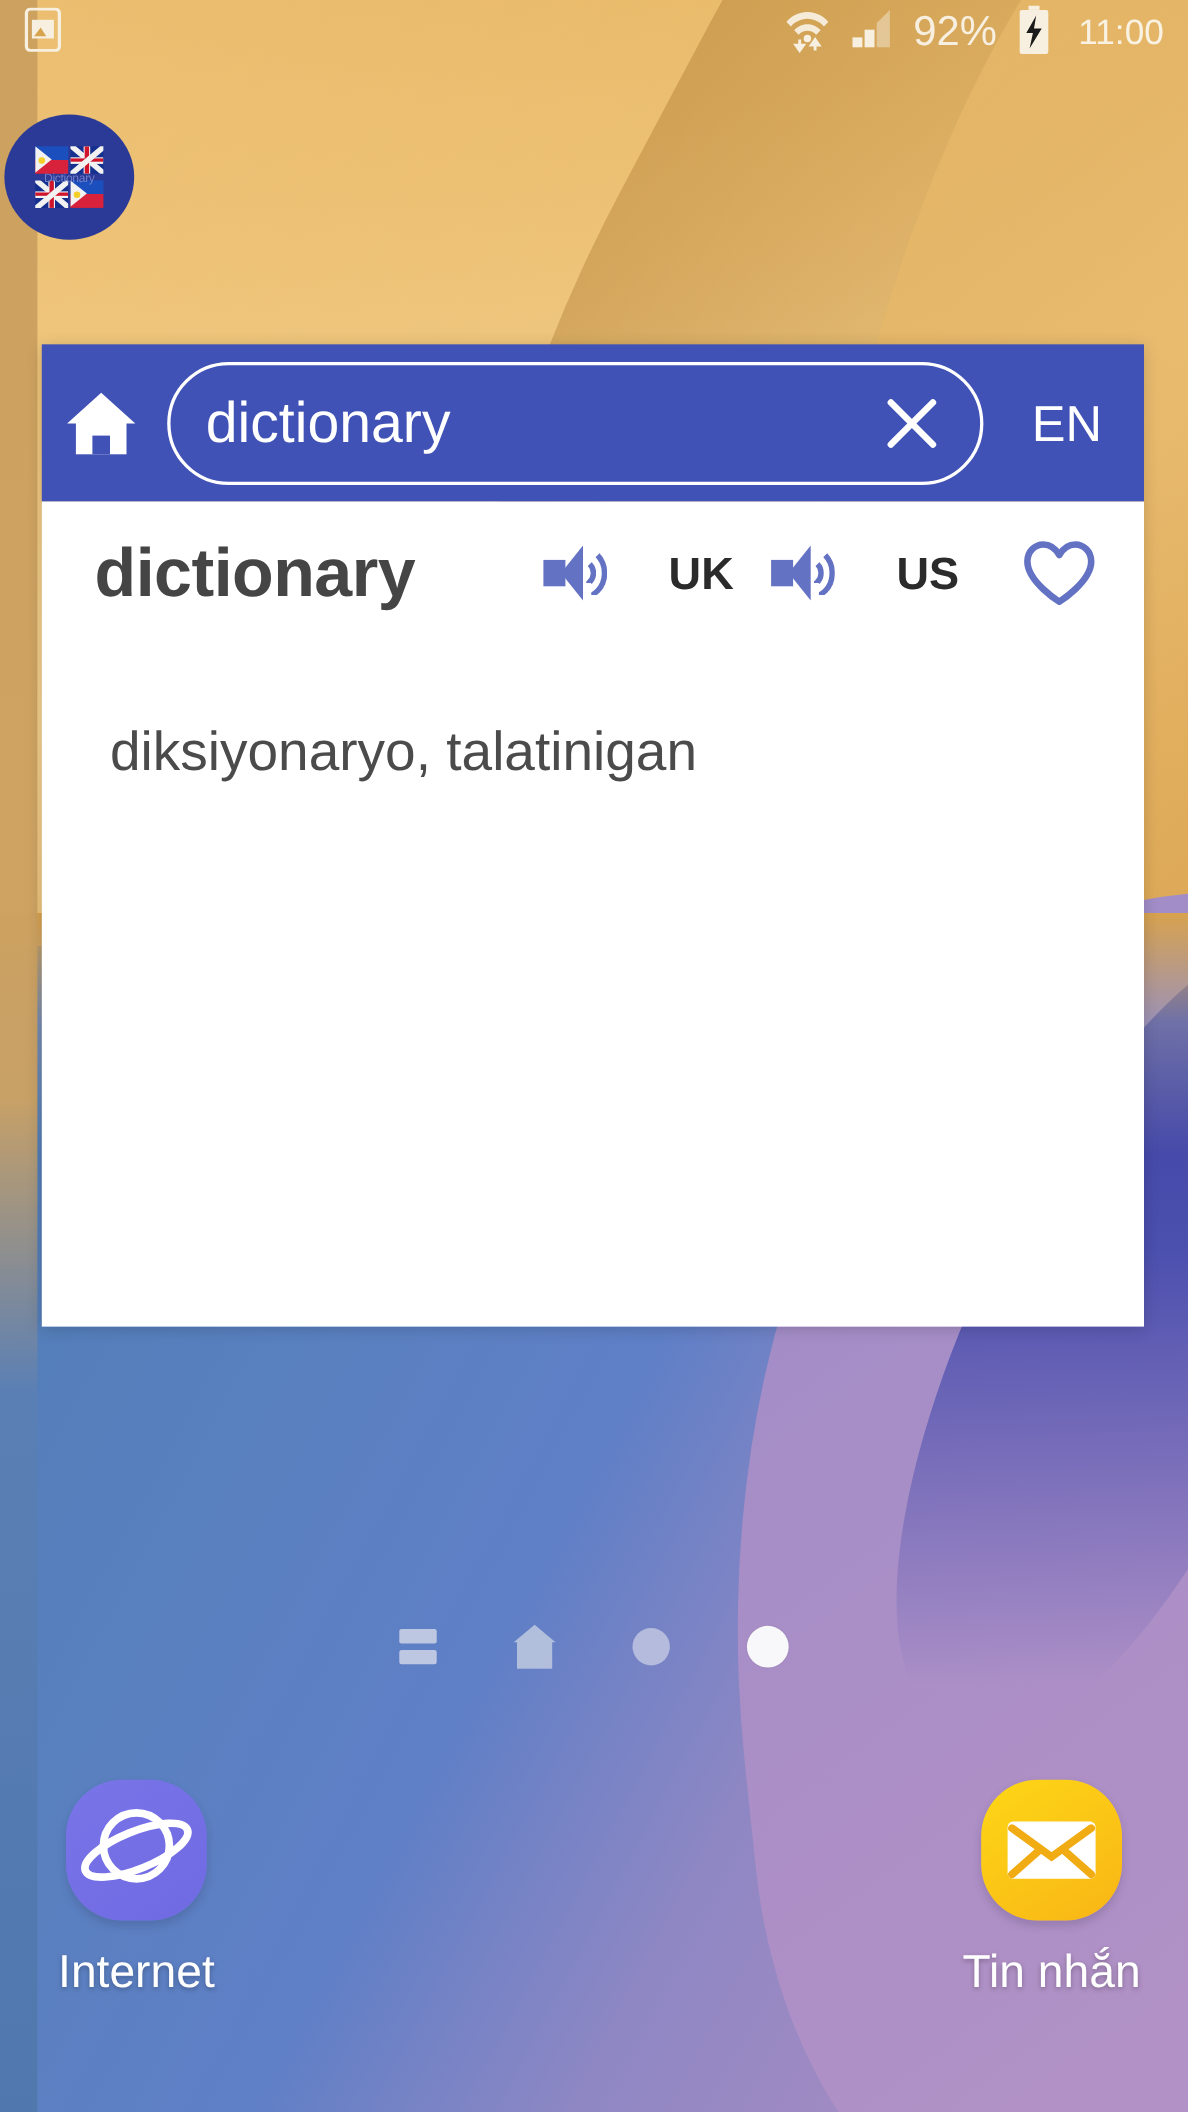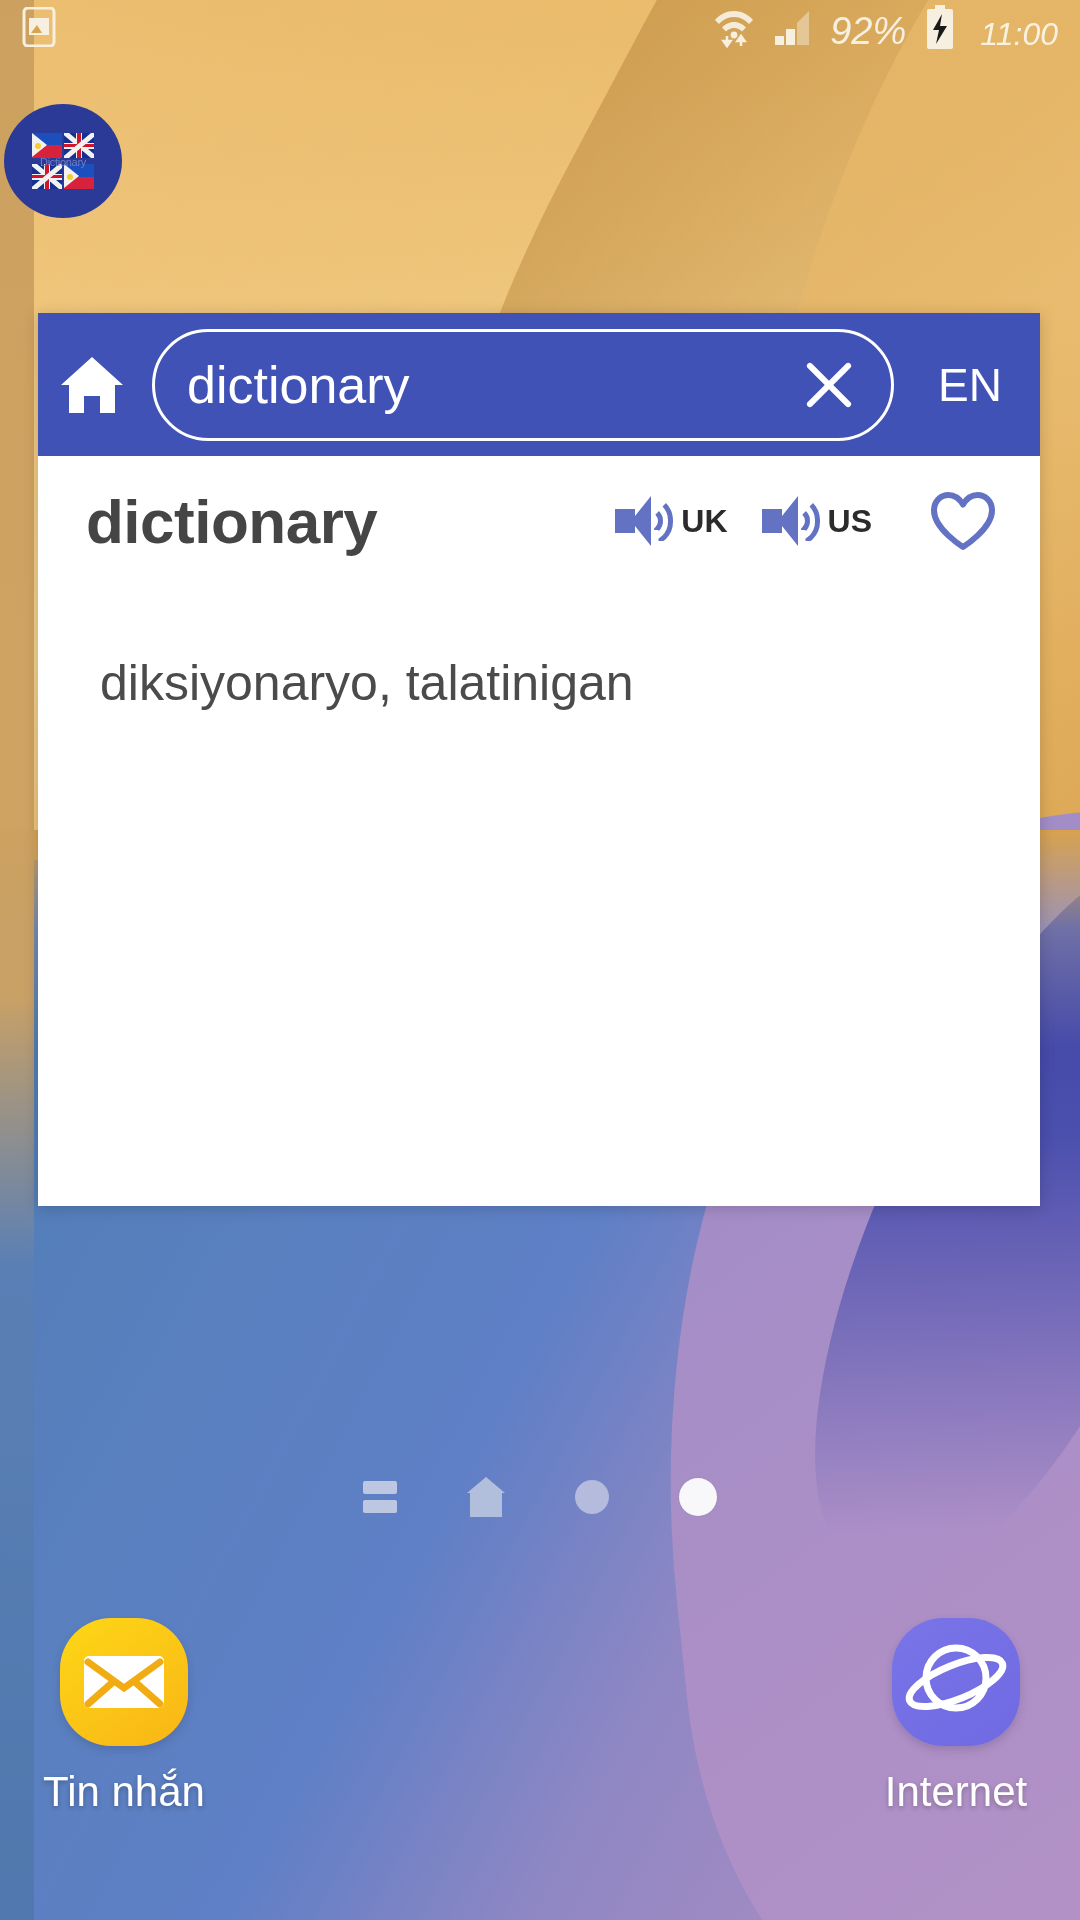--- a/index.html
+++ b/index.html
@@ -69,21 +69,21 @@
     opacity:0.95;
   }
 
   
   .statusbar {
     position:absolute; left:0; top:0; width:1080px; height:58px;
     display:flex; align-items:center; padding:0 22px;
     color:#faf3e4;
   }
   .sb-left { display:flex; align-items:center; gap:12px; }
-  .sb-right { margin-left:auto; display:flex; align-items:flex-end; gap:19px;font-style:italic; }
+  .sb-right { margin-left:auto; display:flex; align-items:center; gap:19px; }
   .sb-batt-text { font-size:38px; letter-spacing:0px; color:#f7efdf; }
   .sb-clock { font-size:32px; color:#f9f2e2; margin-left:6px; }
 
   
   .appicon-shortcut {
     position:absolute; left:4px; top:104px; width:118px; height:114px;
     border-radius:50%;
     background:#2b3a96;
     display:flex; align-items:center; justify-content:center;
     overflow:hidden;
@@ -195,21 +195,21 @@
     border:5px solid #6472c4; border-left-color:transparent;
     border-top-color:transparent; border-bottom-color:transparent;
     border-radius:0 16px 16px 0;
   }
   .spk .w2 {
     position:absolute; left:34px; top:0; width:24px; height:50px;
     border:5px solid #6472c4; border-left-color:transparent;
     border-top-color:transparent; border-bottom-color:transparent;
     border-radius:0 28px 28px 0;
   }
-  .pron-label { font-size:32px; font-weight:bold; color:#2b2b2b; }
+  .pron-label { font-size:41px; font-weight:bold; color:#2b2b2b;margin-left:48px; }
   .fav-btn { width:86px; display:flex; align-items:center; justify-content:center; cursor:pointer; margin-left:14px; }
   .heart {
     position:relative; width:66px; height:60px;
   }
   .heart svg { display:block; }
 
   .translation {
     padding:66px 40px 0 62px;
     font-size:50px; color:#4b4b4b; line-height:1.25;
   }
@@ -408,34 +408,34 @@
     </span>
     <span class="pd pd-dot"></span>
     <span class="pd pd-dot active"></span>
   </div>
 
   <div class="dock">
 
 
 
     <div class="dock-item">
+      <div class="squircle sq-net">
+        <svg width="128" height="128" viewBox="0 0 128 128">
+          <circle cx="64" cy="60" r="30" fill="none" stroke="#ffffff" stroke-width="7"></circle>
+          <ellipse cx="64" cy="64" rx="50" ry="17" fill="none" stroke="#ffffff" stroke-width="7" transform="rotate(-22 64 64)"></ellipse>
+        </svg>
+      </div>
+      <span class="dock-label">Internet</span>
+    </div>
+
+    <div class="dock-item">
       <div class="squircle sq-msg">
         <svg width="128" height="128" viewBox="0 0 128 128">
           <rect x="24" y="38" width="80" height="52" rx="5" fill="#ffffff"></rect>
           <path d="M28 44 L64 70 L100 44" fill="none" stroke="#f0ac12" stroke-width="7" stroke-linecap="round"></path>
           <path d="M28 86 L53 64 M100 86 L75 64" fill="none" stroke="#f0ac12" stroke-width="7" stroke-linecap="round"></path>
         </svg>
       </div>
       <span class="dock-label">Tin nhắn</span>
     </div>
 
-    <div class="dock-item">
-      <div class="squircle sq-net">
-        <svg width="128" height="128" viewBox="0 0 128 128">
-          <circle cx="64" cy="60" r="30" fill="none" stroke="#ffffff" stroke-width="7"></circle>
-          <ellipse cx="64" cy="64" rx="50" ry="17" fill="none" stroke="#ffffff" stroke-width="7" transform="rotate(-22 64 64)"></ellipse>
-        </svg>
-      </div>
-      <span class="dock-label">Internet</span>
-    </div>
-
   </div>
 </div>
 
 </body></html>

